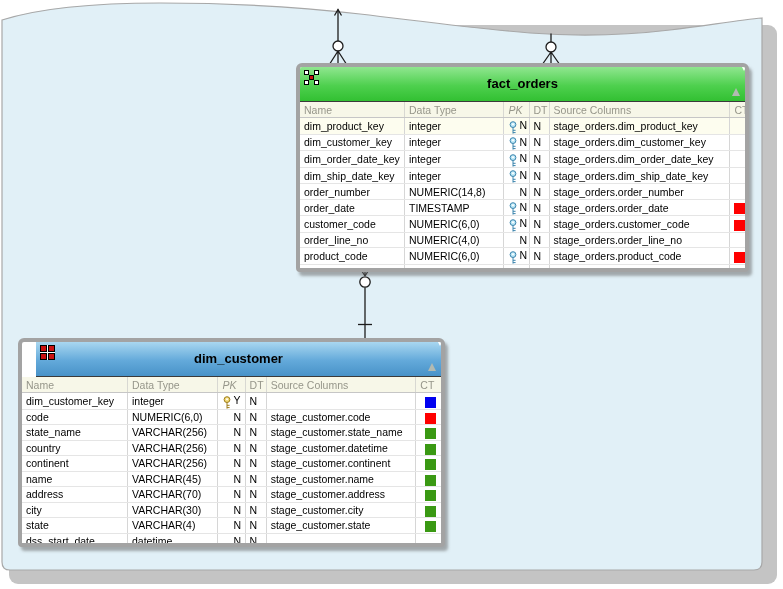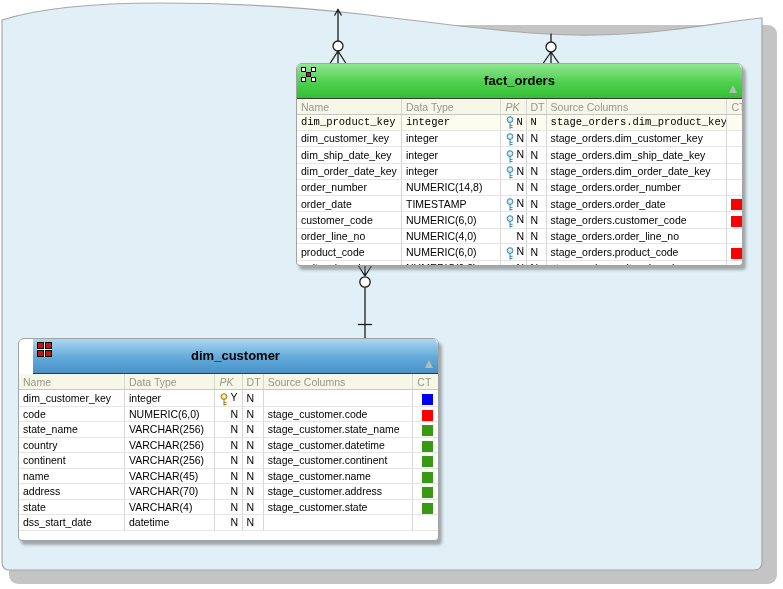--- a/index.html
+++ b/index.html
@@ -1,21 +1,21 @@
 <!DOCTYPE html>
 <html><head>
 <meta charset="utf-8">
 <style>
   html,body{margin:0;padding:0;background:#ffffff;}
   body{font-family:"Liberation Sans","DejaVu Sans",sans-serif;}
   .page{position:relative;width:783px;height:589px;overflow:hidden;background:#ffffff;}
   svg.bg{position:absolute;left:0;top:0;z-index:0;}
 
   
-  .tbl{position:absolute;z-index:2;background:#ffffff;border:1px solid #a3a3a3;
+  .tbl{position:absolute;z-index:2;background:#ffffff;border:4px solid #a3a3a3;
        border-radius:6px 6px 4px 4px;overflow:hidden;
        box-shadow:3px 4px 3px rgba(110,110,110,0.55);}
   .tbl-hd{position:relative;height:34px;border-bottom:1px solid #3a3a3a;}
   .tbl-title{position:absolute;left:0;right:0;top:9px;text-align:center;
              font-size:13px;font-weight:bold;color:#000;}
   .tbl-icon{position:absolute;left:4px;top:3px;width:16px;height:16px;}
   .sq{position:absolute;width:5px;height:5px;border:1px solid #000;box-sizing:border-box;}
   .icon-dim{background:#ffffff;width:15px;height:15px;}
   .icon-dim .sq{width:7px;height:7px;}
   .arrows{position:absolute;right:3px;top:4px;width:10px;}
@@ -27,21 +27,21 @@
   table.cols{border-collapse:collapse;table-layout:fixed;width:100%;
              font-size:10.5px;color:#000;}
   table.cols th{background:#f7f7e8;color:#96968a;font-weight:normal;text-align:left;
                 height:15px;padding:0 0 0 4px;border-bottom:1px solid #c6c6c6;
                 border-right:1px solid #d8d8d2;white-space:nowrap;overflow:hidden;}
   table.cols th:last-child{border-right:none;}
   table.cols td{height:14.5px;line-height:14px;padding:0 0 0 4px;
                 border-right:1px solid #d6d6d6;border-bottom:1px solid #e5e5e5;
                 white-space:nowrap;overflow:hidden;}
   table.cols td:last-child{border-right:none;}
-  tr.hl td{background:#fdfdef;font-family:Liberation Mono, monospace;}
+  tr.hl td{background:#fdfdef;}
   th.h-pk,td.c-pk{padding:0 0 0 2px;}
   .kslot{display:inline-block;width:11px;vertical-align:middle;}
   .kslot svg{vertical-align:middle;}
   th.h-pk{text-align:center;padding:0;font-style:italic;}
   th.h-dt,td.c-dt{padding:0 0 0 3px;}
   th.h-ct,td.c-ct{text-align:center;padding:0;}
   .ctsq{display:inline-block;width:11px;height:11px;vertical-align:middle;}
 </style>
 </head>
 <body>
@@ -128,41 +128,41 @@
             <td class="c-pk"><span class="kslot"><svg width="10" height="13" viewBox="0 0 10 13">
                   <circle cx="5" cy="3.6" r="2.9" fill="#b9e6f6" stroke="#3d85ad"></circle>
                   <circle cx="5" cy="3.2" r="1" fill="#ffffff"></circle>
                   <path d="M5 6.5V12.6M5 9.3h2.6M5 11.6h2.6" stroke="#3d85ad" fill="none"></path>
                 </svg></span><span class="pkv">N</span></td>
             <td class="c-dt">N</td>
             <td class="c-src">stage_orders.dim_customer_key</td>
             <td class="c-ct"></td>
           </tr>
           <tr>
+            <td class="c-name">dim_order_date_key</td>
+            <td class="c-type">integer</td>
+            <td class="c-pk"><span class="kslot"><svg width="10" height="13" viewBox="0 0 10 13">
+                  <circle cx="5" cy="3.6" r="2.9" fill="#b9e6f6" stroke="#3d85ad"></circle>
+                  <circle cx="5" cy="3.2" r="1" fill="#ffffff"></circle>
+                  <path d="M5 6.5V12.6M5 9.3h2.6M5 11.6h2.6" stroke="#3d85ad" fill="none"></path>
+                </svg></span><span class="pkv">N</span></td>
+            <td class="c-dt">N</td>
+            <td class="c-src">stage_orders.dim_order_date_key</td>
+            <td class="c-ct"></td>
+          </tr>
+          <tr>
             <td class="c-name">dim_ship_date_key</td>
             <td class="c-type">integer</td>
             <td class="c-pk"><span class="kslot"><svg width="10" height="13" viewBox="0 0 10 13">
                   <circle cx="5" cy="3.6" r="2.9" fill="#b9e6f6" stroke="#3d85ad"></circle>
                   <circle cx="5" cy="3.2" r="1" fill="#ffffff"></circle>
                   <path d="M5 6.5V12.6M5 9.3h2.6M5 11.6h2.6" stroke="#3d85ad" fill="none"></path>
                 </svg></span><span class="pkv">N</span></td>
             <td class="c-dt">N</td>
             <td class="c-src">stage_orders.dim_ship_date_key</td>
-            <td class="c-ct"></td>
-          </tr>
-          <tr>
-            <td class="c-name">dim_order_date_key</td>
-            <td class="c-type">integer</td>
-            <td class="c-pk"><span class="kslot"><svg width="10" height="13" viewBox="0 0 10 13">
-                  <circle cx="5" cy="3.6" r="2.9" fill="#b9e6f6" stroke="#3d85ad"></circle>
-                  <circle cx="5" cy="3.2" r="1" fill="#ffffff"></circle>
-                  <path d="M5 6.5V12.6M5 9.3h2.6M5 11.6h2.6" stroke="#3d85ad" fill="none"></path>
-                </svg></span><span class="pkv">N</span></td>
-            <td class="c-dt">N</td>
-            <td class="c-src">stage_orders.dim_order_date_key</td>
             <td class="c-ct"></td>
           </tr>
           <tr>
             <td class="c-name">order_number</td>
             <td class="c-type">NUMERIC(14,8)</td>
             <td class="c-pk"><span class="kslot"></span><span class="pkv">N</span></td>
             <td class="c-dt">N</td>
             <td class="c-src">stage_orders.order_number</td>
             <td class="c-ct"></td>
           </tr>
@@ -310,20 +310,28 @@
           </tr>
           <tr>
             <td class="c-name">address</td>
             <td class="c-type">VARCHAR(70)</td>
             <td class="c-pk"><span class="kslot"></span><span class="pkv">N</span></td>
             <td class="c-dt">N</td>
             <td class="c-src">stage_customer.address</td>
             <td class="c-ct"><span class="ctsq" style="background:#3a9913"></span></td>
           </tr>
           <tr>
+            <td class="c-name">city</td>
+            <td class="c-type">VARCHAR(30)</td>
+            <td class="c-pk"><span class="kslot"></span><span class="pkv">N</span></td>
+            <td class="c-dt">N</td>
+            <td class="c-src">stage_customer.city</td>
+            <td class="c-ct"><span class="ctsq" style="background:#3a9913"></span></td>
+          </tr>
+          <tr>
             <td class="c-name">state</td>
             <td class="c-type">VARCHAR(4)</td>
             <td class="c-pk"><span class="kslot"></span><span class="pkv">N</span></td>
             <td class="c-dt">N</td>
             <td class="c-src">stage_customer.state</td>
             <td class="c-ct"><span class="ctsq" style="background:#3a9913"></span></td>
           </tr>
           <tr>
             <td class="c-name">dss_start_date</td>
             <td class="c-type">datetime</td>

